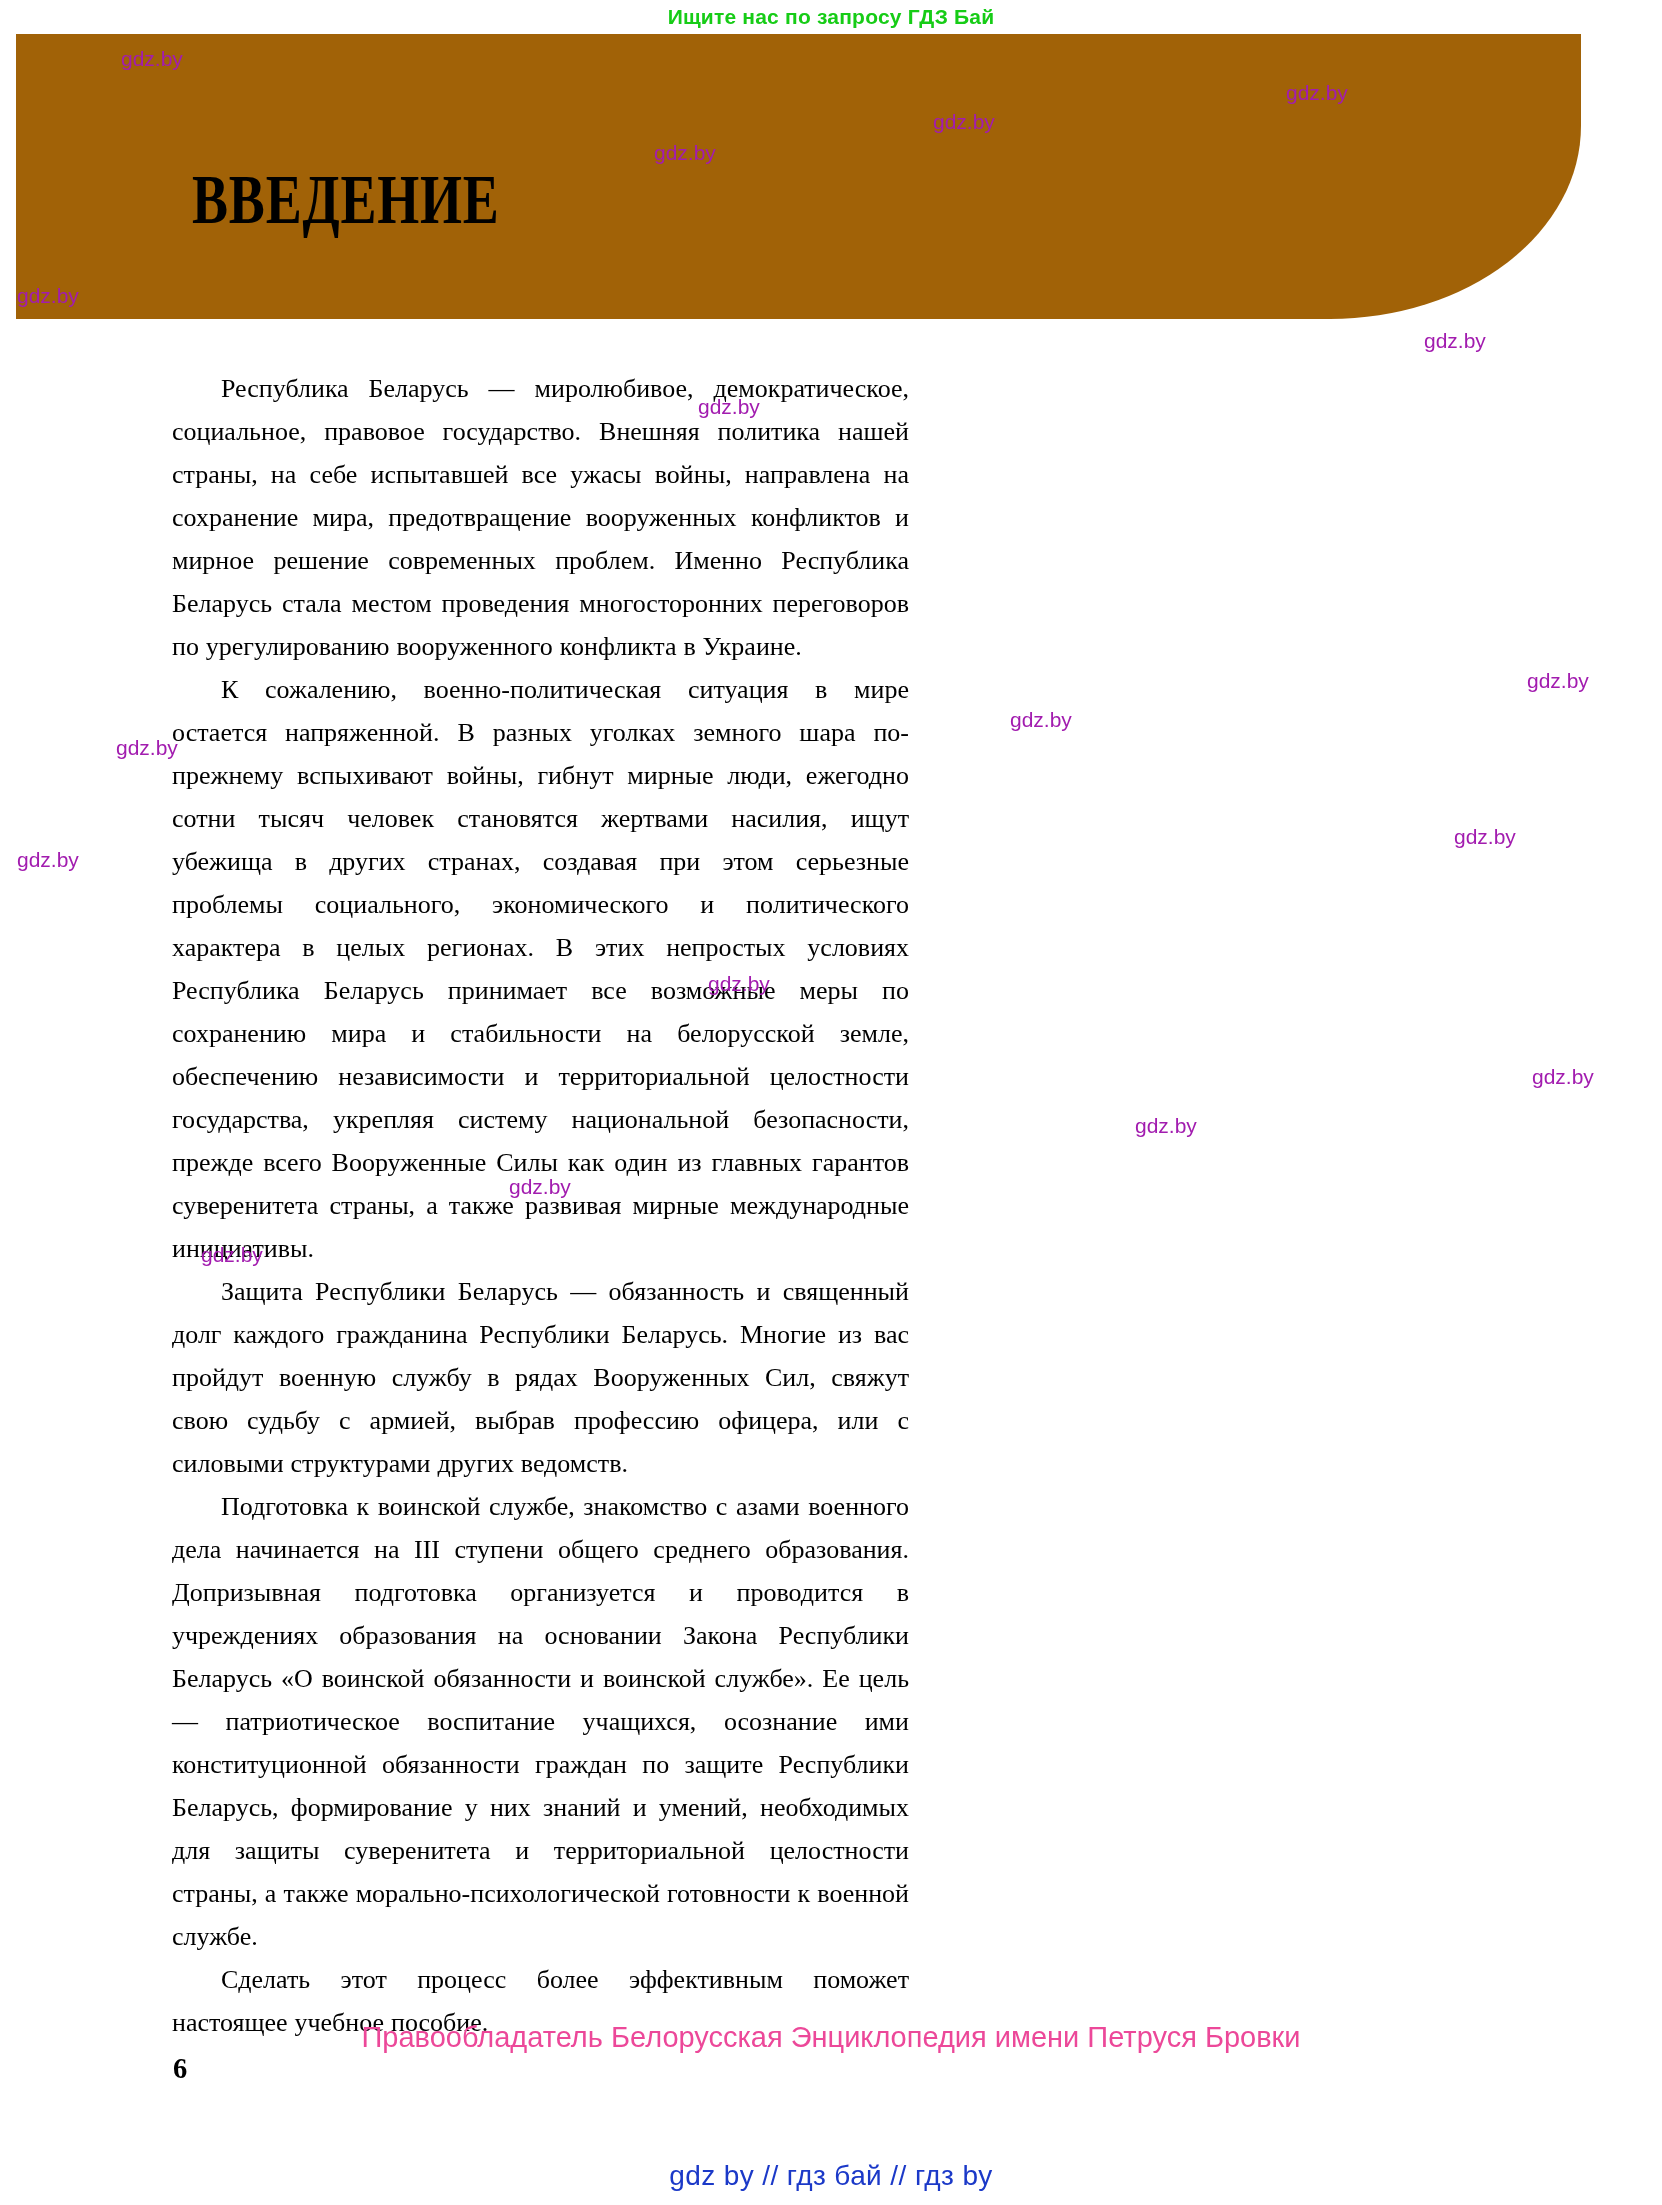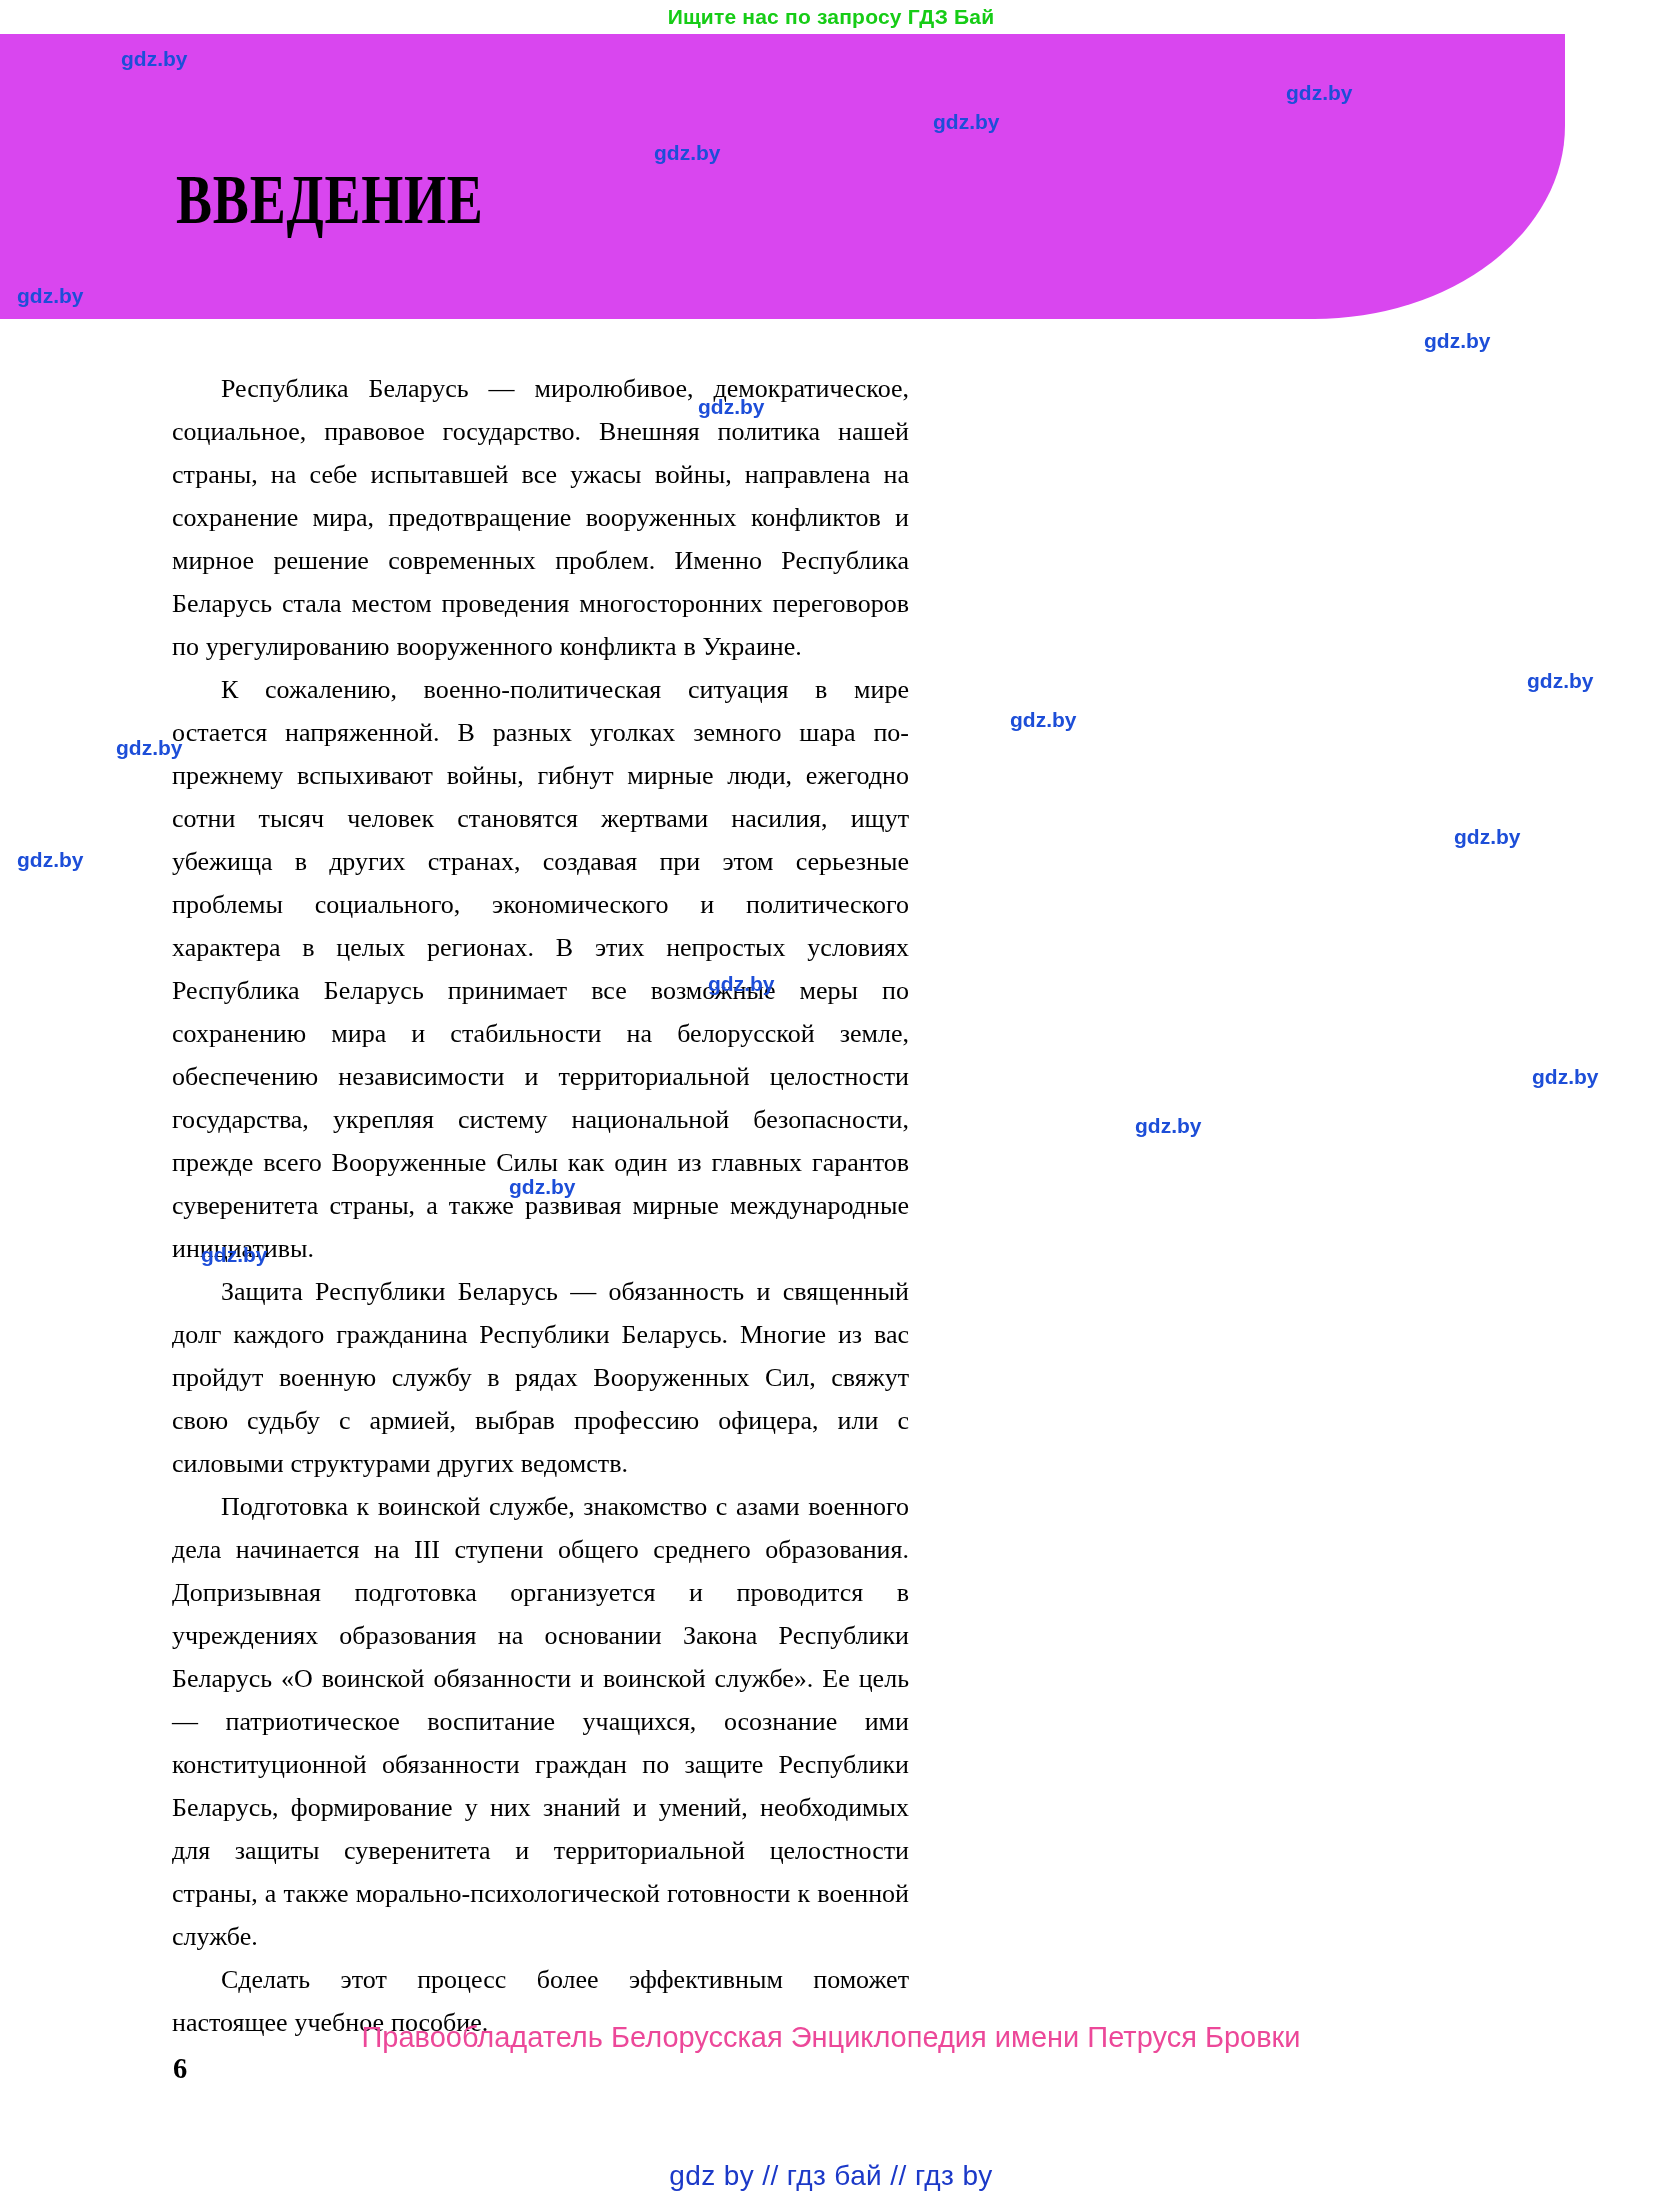--- a/index.html
+++ b/index.html
@@ -33,24 +33,24 @@
     font-size: 21px;
     font-weight: 700;
     color: #16cc16;
     letter-spacing: 0.2px;
   }
 
   
   .chapter-header {
     position: absolute;
     top: 34px;
-    left: 0;
+    left: 16px;
     width: 1565px;
     height: 285px;
-    background: #d946ef;
+    background: #a16207;
     border-bottom-right-radius: 251px 193px;
   }
   .chapter-title {
     position: absolute;
     left: 176px;
     top: 126px;
     font-family: "Liberation Serif", serif;
     font-weight: 700;
     font-size: 54px;
     letter-spacing: 0.8px;
@@ -113,24 +113,23 @@
     font-family: "Liberation Sans", sans-serif;
     font-size: 28px;
     color: #1b39c8;
     letter-spacing: 0.4px;
   }
 
   
   .wm {
     position: absolute;
     font-family: "Liberation Sans", sans-serif;
-    color: #1d4ed8;
+    color: #a21caf;
     white-space: nowrap;
     pointer-events: none;
-    font-weight: bold;
   }
 </style>
 </head>
 <body>
 
 <div class="page">
 
   <div class="promo-banner">
     <span>Ищите нас по запросу ГДЗ Бай</span>
   </div>

